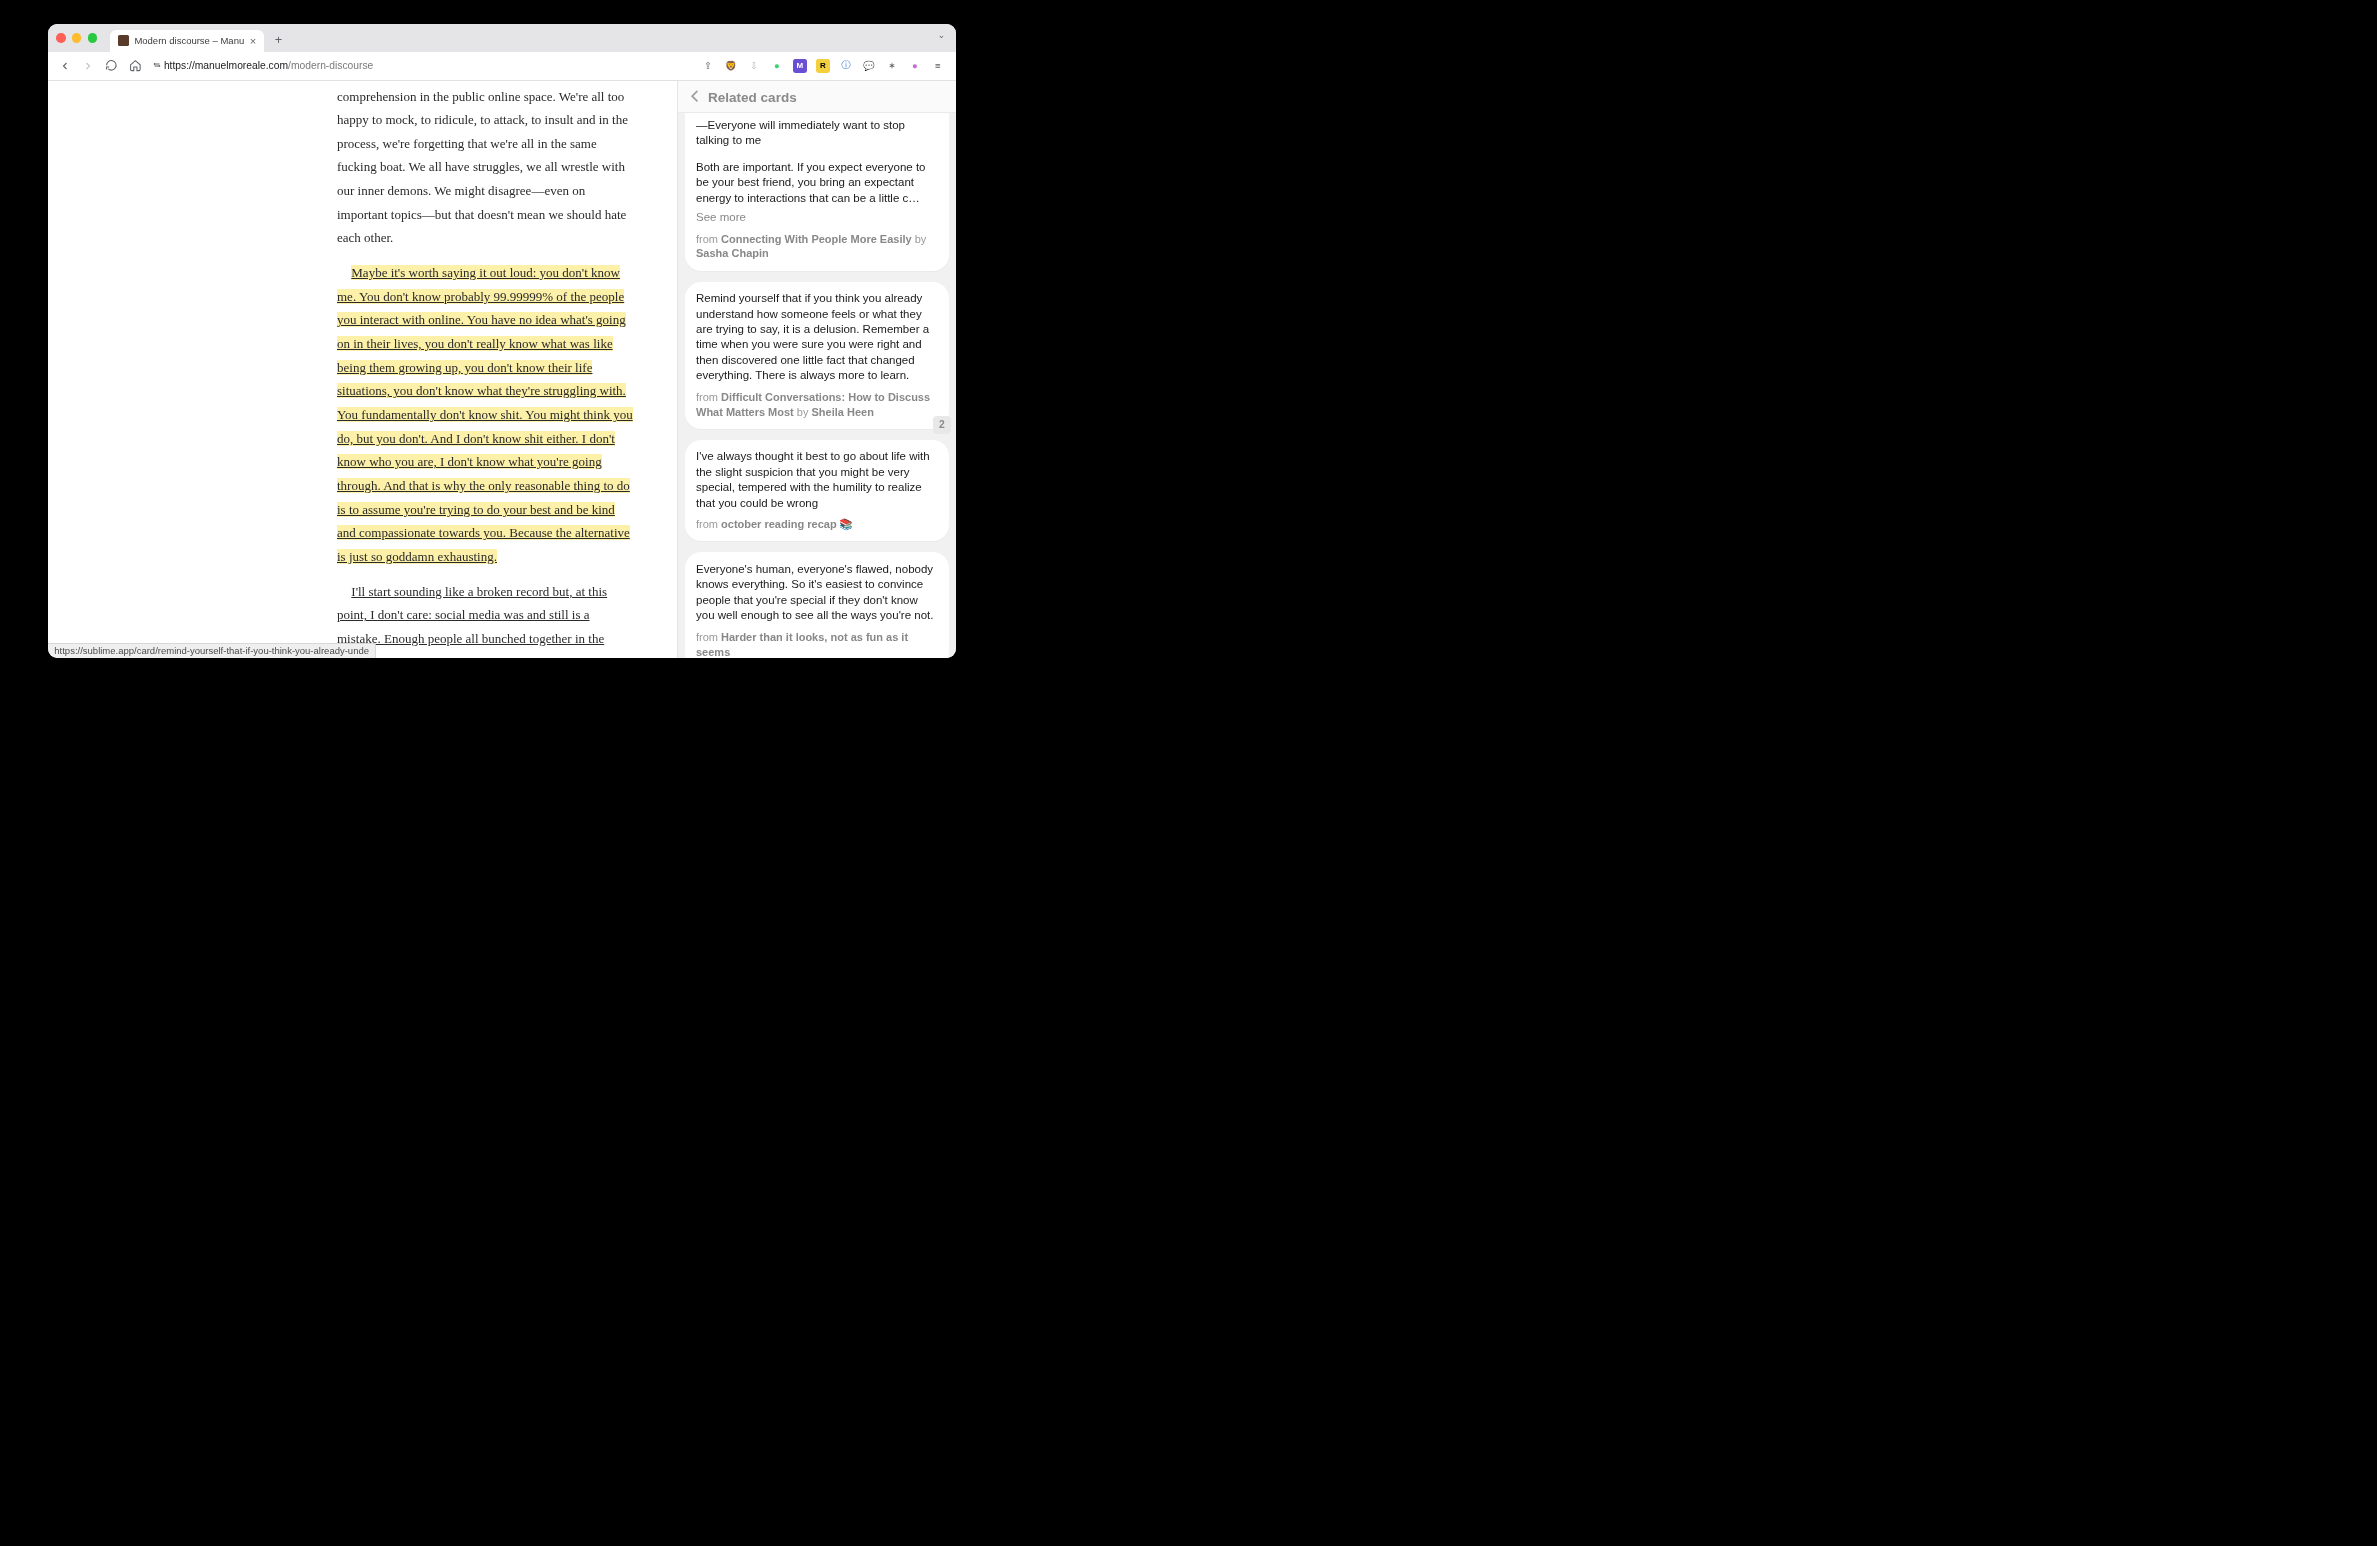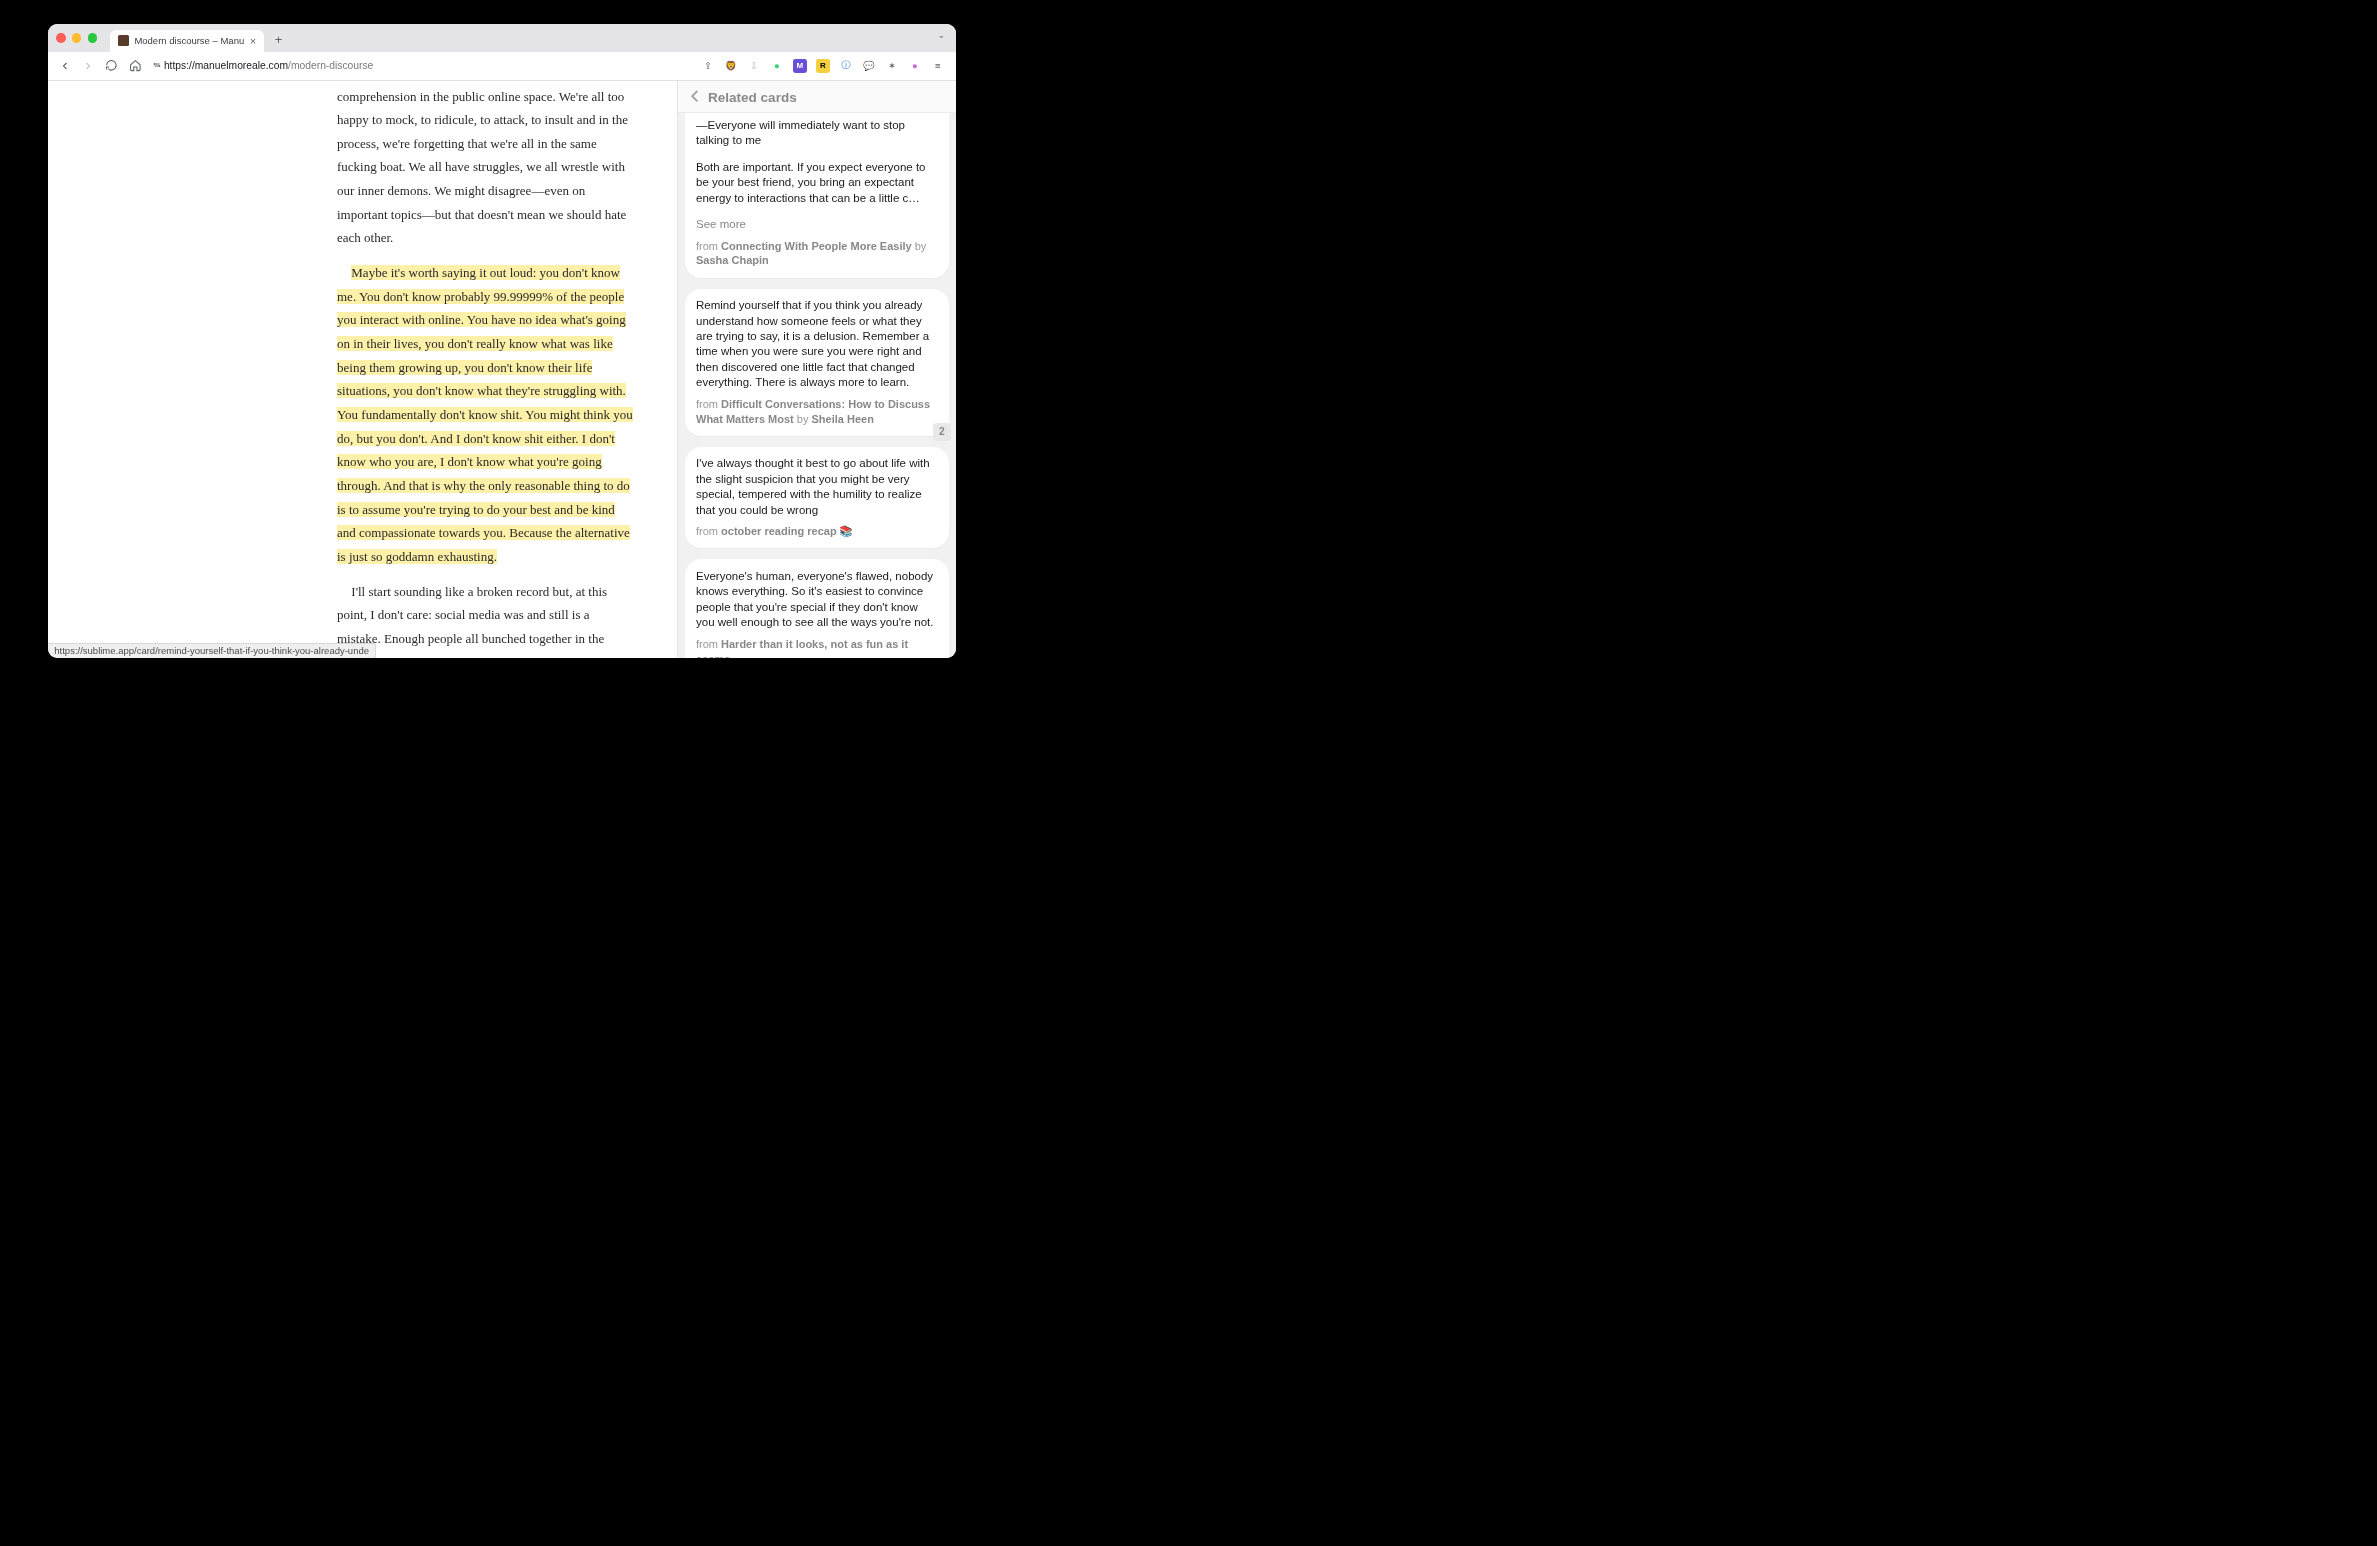--- a/index.html
+++ b/index.html
@@ -96,21 +96,21 @@
     }
     .article-inner {
       max-width: 420px;
       margin: 0 auto 0 246px;
       font-family: Georgia, 'Times New Roman', serif;
       font-size: 13px;
       line-height: 1.82;
       color: #2a2a2a;
     }
     .article p { margin-bottom: 11px; text-indent: 0; }
-    .article p.indent { text-indent: 14.3px; }
+    .article p.indent { text-indent: 14.3px; text-decoration: underline; }
     .hl { background: #fdf0a8; }
     .sidebar {
       width: 279px;
       background: #f1f1f2;
       border-left: 0.8px solid #e5e5e7;
       display: flex;
       flex-direction: column;
       overflow: hidden;
     }
     .sidebar-header {
@@ -129,21 +129,21 @@
       border-radius: 16px;
       padding: 9.5px 11px 9.5px 11px;
       margin-bottom: 11px;
       font-size: 11.5px;
       line-height: 1.34;
       color: #1a1a1a;
       box-shadow: 0 0.8px 0.8px rgba(0,0,0,0.03);
       position: relative;
     }
     .card.first { border-top-left-radius: 0; border-top-right-radius: 0; margin-top: 0; padding-top: 4.8px;}
-    .card .see-more { color: #888; cursor:pointer; display:block; margin-top:11px;}
+    .card .see-more { color: #888; cursor:pointer; display:block; margin-top:4px;}
     .card .from-line { font-size: 11px; color: #9a9a9a; margin-top: 6.3px; }
     .card .from-line .title-link { color: #888; font-weight: 600; cursor:pointer;}
     .card .from-line .author { color: #888; font-weight: 600;}
     .count-badge {
       position: absolute;
       right: -1.6px;
       bottom: -4.8px;
       background: #e8e8e8;
       color: #8a8a8a;
       font-weight: 600;

